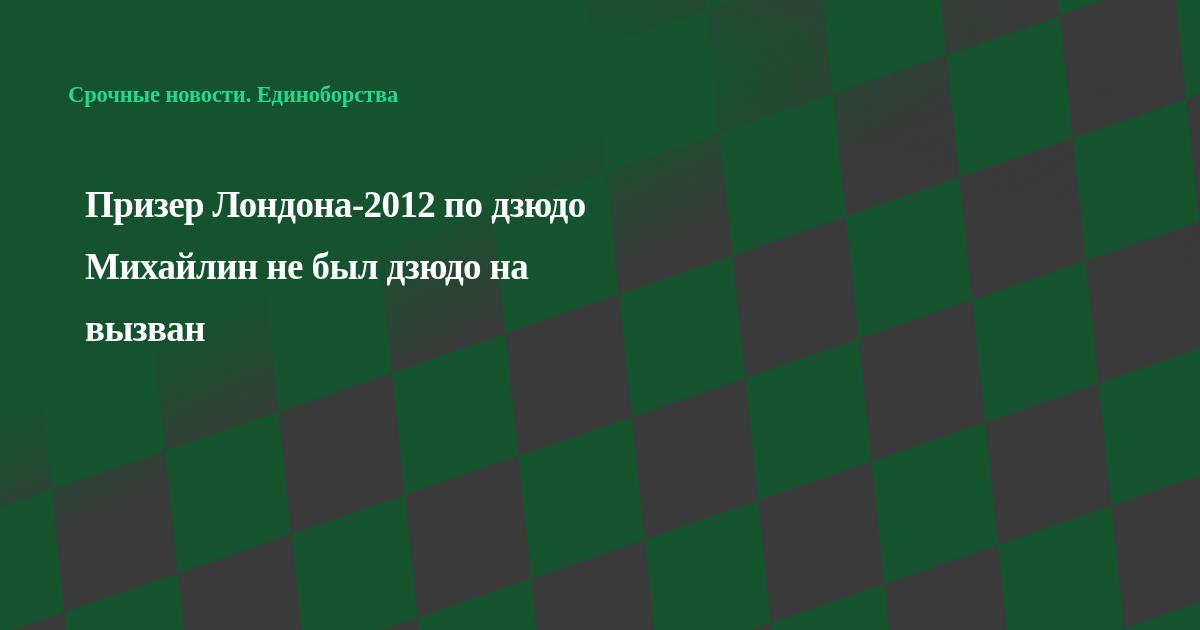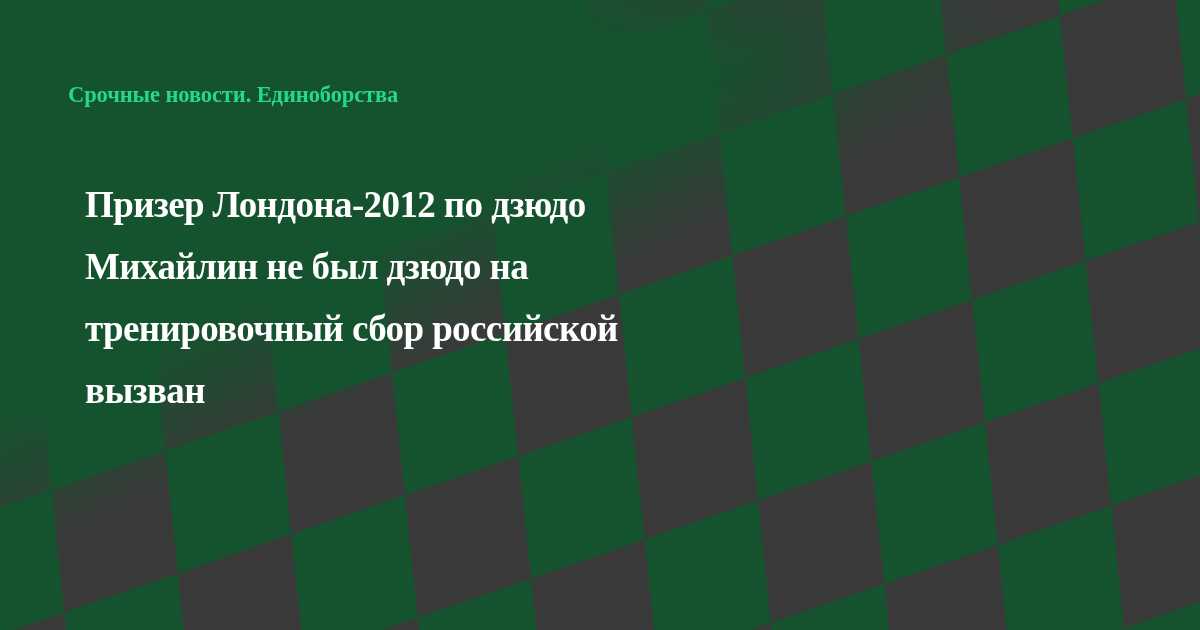--- a/index.html
+++ b/index.html
@@ -108,18 +108,17 @@
     </g>
   </svg>
 
   <div id="content">
 
     <div id="kicker" style="color: rgb(36, 217, 138);">Срочные новости. Единоборства</div>
 
     <h1 id="headline" style="color: rgb(255, 255, 255);">
       <span class="hl-line">Призер Лондона-2012 по дзюдо</span>
       <span class="hl-line">Михайлин не был дзюдо на</span>
-      <span class="hl-line">тренировочный сбор российской</span>
       <span class="hl-line">вызван</span>
     </h1>
 
   </div>
 </div>
 
 </body></html>

